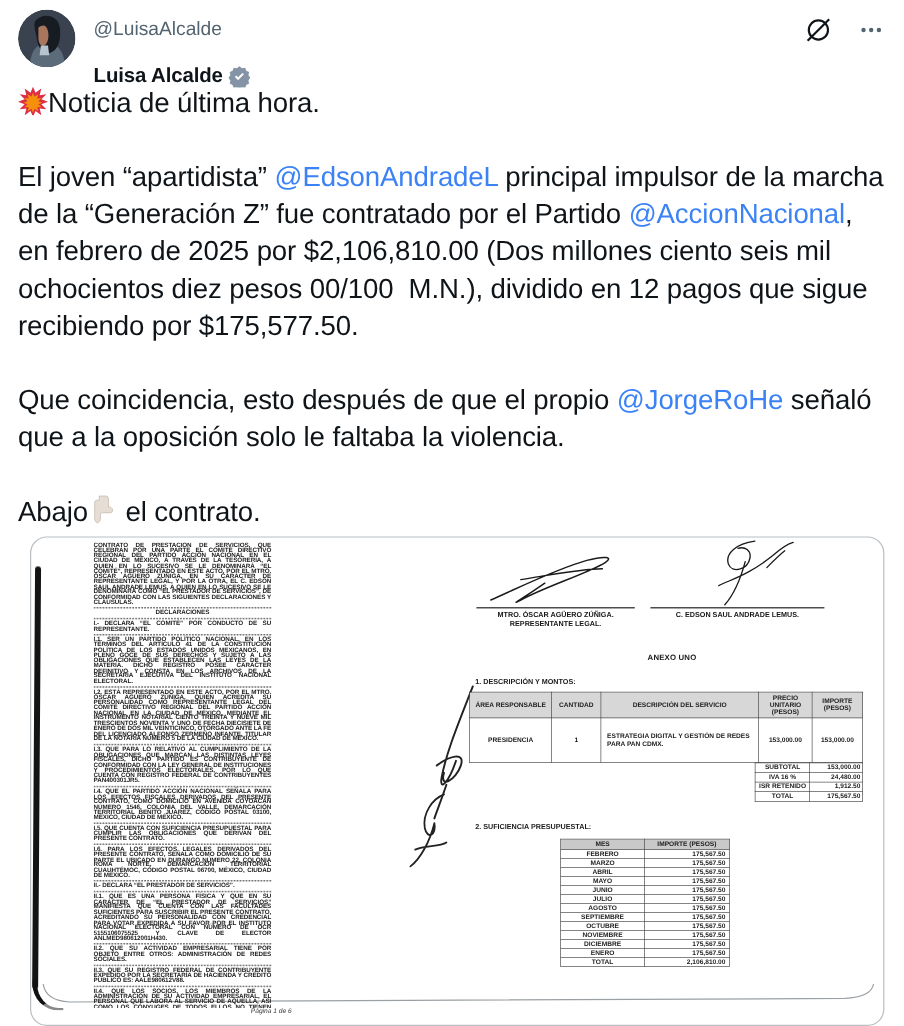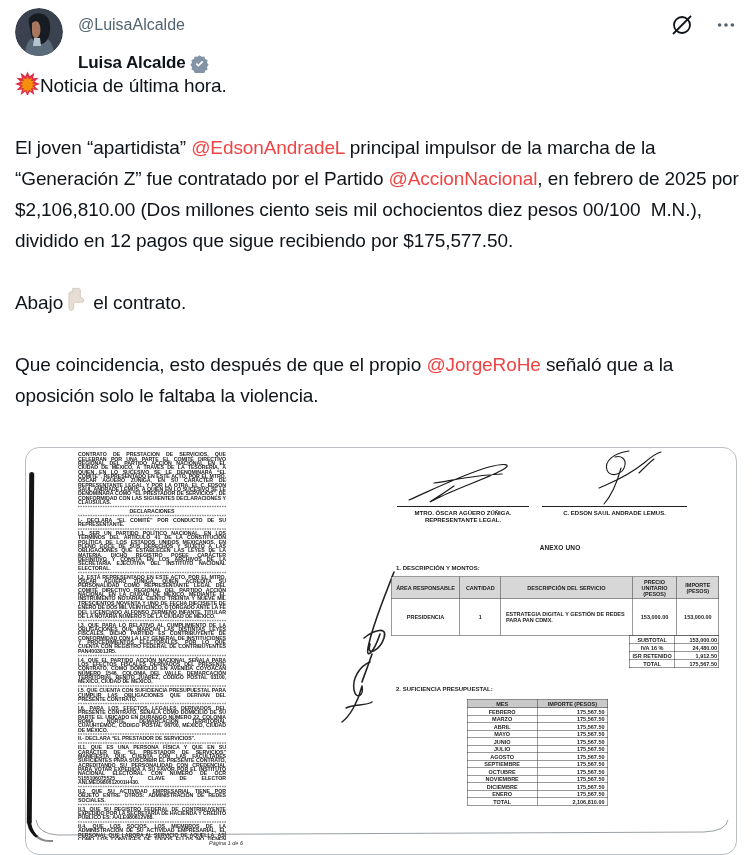--- a/index.html
+++ b/index.html
@@ -12,24 +12,24 @@
   .avatar { position:absolute; left:15px; top:8px; width:48px; height:48px;
     border-radius:50%; overflow:hidden; cursor:pointer; }
   .nameline { position:absolute; left:78px; top:9px; display:flex; align-items:center; gap:4px;margin-top:44px; }
   .dispname { font-size:17px; font-weight:bold; color:#0f1419; letter-spacing:-0.1px; }
   .handle { position:absolute; left:78px; top:16px; font-size:16px; color:#536471; }
   .hdr-actions { position:absolute; right:14px; top:12px; display:flex; align-items:center; gap:18px; }
   .iconbtn { width:26px; height:26px; display:flex; align-items:center; justify-content:center; cursor:pointer; }
 
   
   .tweet-body { position:absolute; left:15px; top:70px; width:724px;
-    font-size:19px; line-height:31px; color:#0f1419; letter-spacing:-0.1px; }
+    font-size:23px; line-height:31px; color:#0f1419; letter-spacing:-0.1px; }
   .tweet-p { margin-bottom:31px; white-space:pre-wrap; }
   .tweet-p:last-child { margin-bottom:0; }
-  .tlink { color:#ef4444; text-decoration:none; cursor:pointer; }
+  .tlink { color:#3b82f6; text-decoration:none; cursor:pointer; }
   .emj { display:inline-block; vertical-align:-3px; }
 
   
   .sheet { position:absolute; left:25px; top:447px; width:712px; height:408px;
     background:#ffffff; border:1px solid #b9bfc3; border-radius:14px; cursor:pointer; }
   .scan-strip { position:absolute; left:2px; top:24px; width:5px; height:352px;
     background:#141414; border-radius:3px; filter:blur(0.6px); transform:rotate(0.4deg); }
   .scan-curl { position:absolute; left:1px; top:368px; width:26px; height:26px;
     border-bottom-left-radius:22px; border-left:4px solid #111; border-bottom:2px solid #888;
     filter:blur(0.5px); }
@@ -121,24 +121,24 @@
       </div>
     </div>
   </div>
 
   <div class="tweet-body" id="tweet-text">
       <div class="tweet-p"><svg class="emj" width="25" height="25" viewBox="0 0 36 36">
           <path fill="#dd2e44" d="M18 2l3 7 7-5-2 8 8-1-6 6 8 3-8 3 6 6-8-1 2 8-7-5-3 7-3-7-7 5 2-8-8 1 6-6-8-3 8-3-6-6 8 1-2-8 7 5z"></path>
           <path fill="#f4900c" d="M18 9l2 5 5-3-1.5 5.5L29 16l-4 4 5 2-5 2 4 4-5.5-.5L25 33l-5-3-2 5-2-5-5 3 1.5-5.5L7 28l4-4-5-2 5-2-4-4 5.5.5L11 11l5 3z" transform="translate(0,-2) scale(0.92) translate(1.5,3)"></path>
         </svg><span>Noticia de última hora.</span></div>
       <div class="tweet-p"><span>El joven “apartidista” </span><span class="tlink">@EdsonAndradeL</span><span> principal impulsor de la marcha de la “Generación Z” fue contratado por el Partido </span><span class="tlink">@AccionNacional</span><span>, en febrero de 2025 por $2,106,810.00 (Dos millones ciento seis mil ochocientos diez pesos 00/100  M.N.), dividido en 12 pagos que sigue recibiendo por $175,577.50.</span></div>
+      <div class="tweet-p"><span>Que coincidencia, esto después de que el propio </span><span class="tlink">@JorgeRoHe</span><span> señaló que a la oposición solo le faltaba la violencia.</span></div>
       <div class="tweet-p"><span>Abajo</span><svg class="emj" width="25" height="25" viewBox="0 0 36 36">
           <path fill="#e6ded4" stroke="#c8bcae" stroke-width="1" d="M14 2h8c2 0 3 1.5 3 3.5V15c2 0 5 1 5 4 0 2-1 3-3 3h-9c-1.5 0-2.5.5-2.5 2v4c0 3.5-1.5 6-3.5 6S8.5 31.5 8.5 28V10c0-2 1-3 2.5-3H14z"></path>
         </svg><span> el contrato.</span></div>
-      <div class="tweet-p"><span>Que coincidencia, esto después de que el propio </span><span class="tlink">@JorgeRoHe</span><span> señaló que a la oposición solo le faltaba la violencia.</span></div>
     </div>
 
   <div class="sheet">
     <div class="scan-strip"></div>
     <div class="scan-curl"></div>
 
     <svg class="sheet-bottom" viewBox="0 0 698 18">
       <path d="M4 0 Q6 14 26 15 L672 12 Q694 11 696 0" fill="none" stroke="#9aa0a4" stroke-width="1"></path>
     </svg>
 

